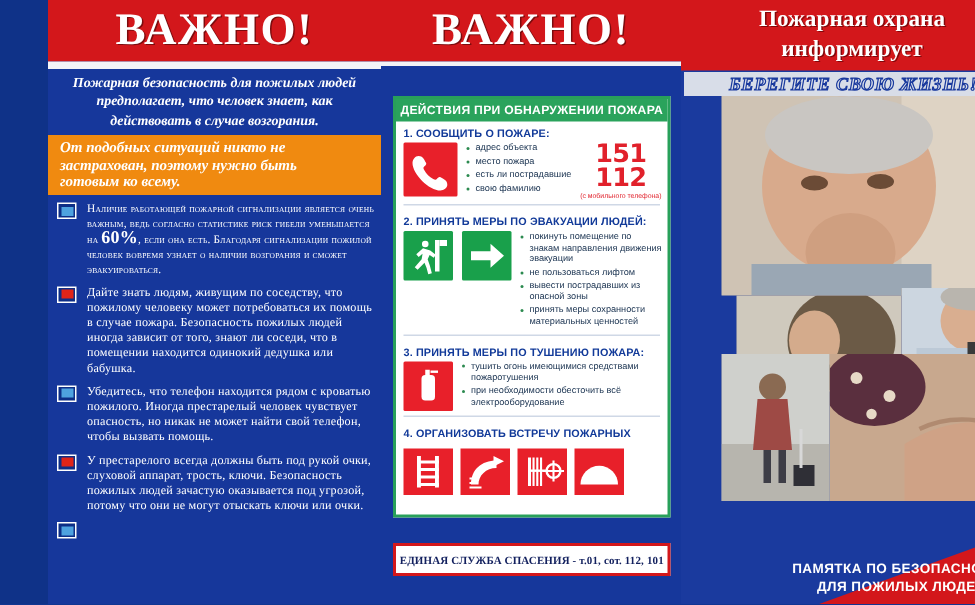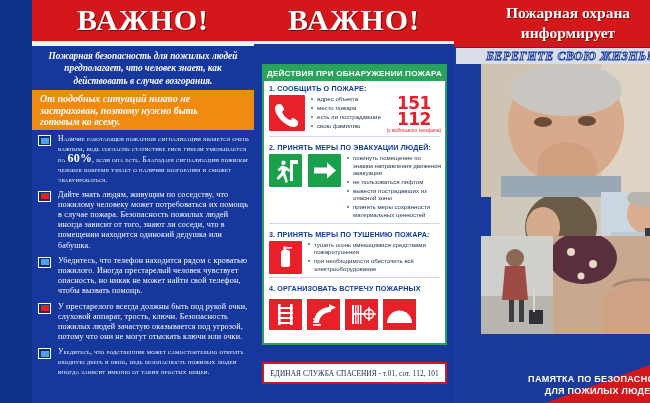--- a/index.html
+++ b/index.html
@@ -101,21 +101,21 @@
   .row-icons{display:flex;gap:5px;padding:4px 5px 0 5px;}
   .row-icons .ib{width:33px;height:31px;background:#e8202a;position:relative;}
   .row-icons .ib svg{position:absolute;left:0;top:0;width:100%;height:100%;}
 
   .bottom-bar{
     position:absolute;left:8px;top:362px;width:185px;height:22px;
     background:#ffffff;border:2px solid #d3171b;box-sizing:border-box;
     display:flex;align-items:center;justify-content:center;
   }
   .bottom-bar span{
-    font-family:"Liberation Serif", serif;font-size:7.3px;color:#12205e;font-weight:normal;
+    font-family:"Liberation Serif", serif;font-size:7.3px;color:#12205e;font-weight:bold;
     letter-spacing:.1px;
   }
 
   
   .right-col{position:absolute;left:422px;top:0;width:228px;height:403px;background:#1a3a9e;overflow:hidden;}
   .right-head{position:absolute;left:0;top:0;width:228px;height:47px;background:#d3171b;}
   .right-head .t{
     position:absolute;left:0;top:3px;width:228px;text-align:center;
     font-family:"Liberation Serif", serif;font-weight:bold;font-size:15.5px;color:#ffffff;
     line-height:20px;text-shadow:1px 1px 0 #82080b;
@@ -196,21 +196,20 @@
         <span class="sq red">
             <i></i>
           </span>
         <div class="btxt">У престарелого всегда должны быть под рукой очки, слуховой аппарат, трость, ключи. Безопасность пожилых людей зачастую оказывается под угрозой, потому что они не могут отыскать ключи или очки.</div>
       </div>
 
       <div class="bullet">
         <span class="sq blue">
             <i></i>
           </span>
-        <div class="btxt">Убедитесь, что родственник может самостоятельно открыть входную дверь и окно, ведь безопасность пожилых людей иногда зависит именно от таких простых вещей.</div>
       </div>
 
     </div>
   </div>
 
   <div class="center-col">
     <div class="red-head">
       <div class="ttl">ВАЖНО!</div>
     </div>
     <div class="whitebar"></div>

